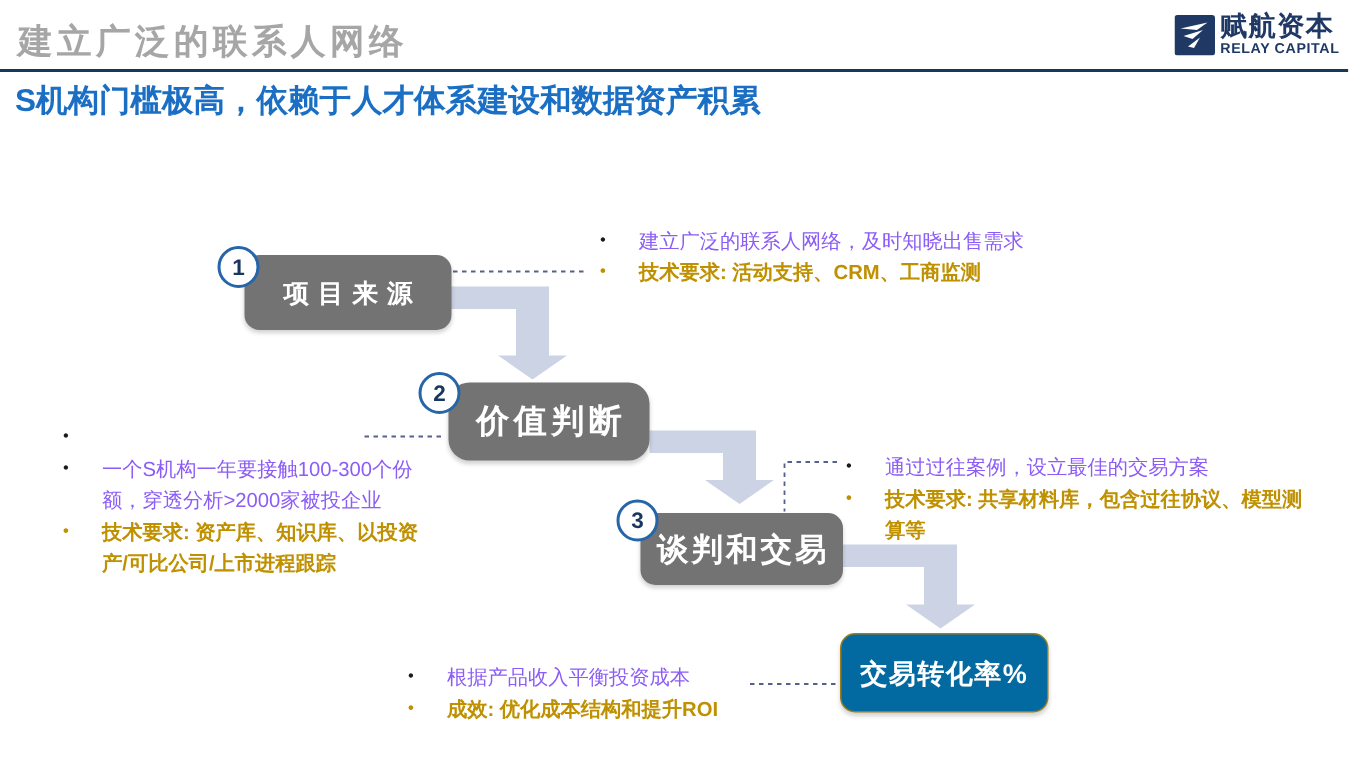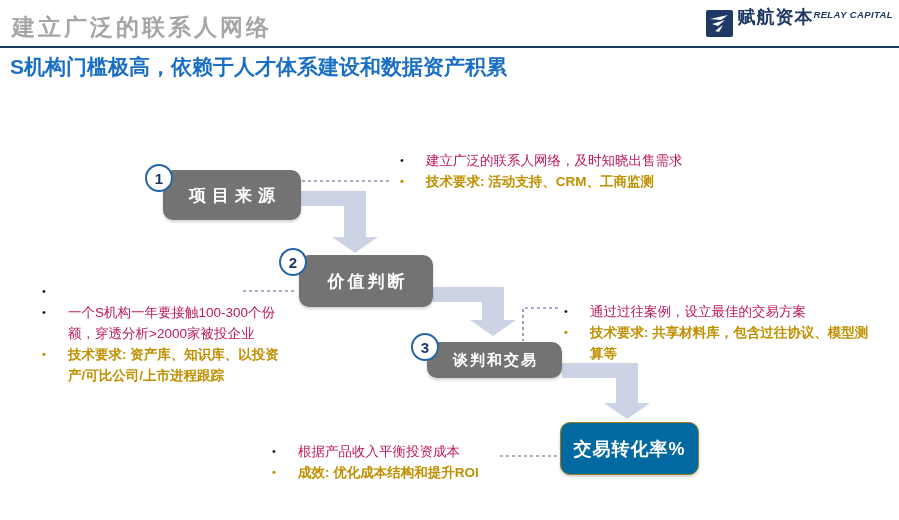--- a/index.html
+++ b/index.html
@@ -12,54 +12,54 @@
     position:absolute;left:12px;top:12px;font-size:23px;letter-spacing:3px;
     color:#A6A6A6;font-weight:600;
   }
   .title-rule{position:absolute;left:0;top:46px;width:899px;height:2px;background:#17375E;}
   .subtitle{
     position:absolute;left:10px;top:53px;font-size:21px;font-weight:bold;color:#1A6FC4;
   }
   
   .logo{position:absolute;top:8px;right:6px;display:flex;align-items:flex-start;}
   .logo-mark{width:27px;height:27px;margin-right:4px;margin-top:2px;}
-  .logo-text{display:flex;flex-direction:row;line-height:1;}
+  .logo-text{display:flex;flex-direction:column;line-height:1;}
   .logo-cn{font-size:18px;font-weight:bold;color:#1F3864;letter-spacing:1px;}
-  .logo-en{font-size:9.5px;font-weight:bold;color:#1F3864;letter-spacing:0.4px;margin-top:2px;font-style:italic;}
+  .logo-en{font-size:9.5px;font-weight:bold;color:#1F3864;letter-spacing:0.4px;margin-top:2px;}
   
   .overlay{position:absolute;left:0;top:0;width:899px;height:520px;pointer-events:none;}
   
   .step-box{
     position:absolute;background:#737373;border-radius:10px;color:#ffffff;
     font-weight:bold;display:flex;align-items:center;justify-content:center;
     box-shadow:0 2px 3px rgba(0,0,0,0.18);
   }
   .box1{left:163px;top:170px;width:132px;height:50px;font-size:17px;letter-spacing:6px;padding-left:6px;}
-  .box2{left:299px;top:255px;width:131px;height:52px;font-size:17px;letter-spacing:3px;padding-left:3px;}
-  .box3{left:427px;top:342px;width:133px;height:36px;font-size:15px;letter-spacing:2px;padding-left:2px;}
+  .box2{left:299px;top:255px;width:131px;height:52px;font-size:22px;letter-spacing:3px;padding-left:3px;border-radius:14px;}
+  .box3{left:427px;top:342px;width:133px;height:48px;font-size:21px;letter-spacing:2px;padding-left:2px;}
   .result-box{
     position:absolute;left:560px;top:422px;width:137px;height:51px;background:#0369a1;
     border:1.5px solid #9C7D1C;border-radius:10px;color:#ffffff;font-weight:bold;font-size:18px;
     display:flex;align-items:center;justify-content:center;letter-spacing:1px;
     box-shadow:0 2px 3px rgba(0,0,0,0.18);
   }
   
   .step-circle{
     position:absolute;width:28px;height:28px;border-radius:50%;background:#ffffff;
     border:2.5px solid #2565A8;color:#17375E;font-weight:bold;font-size:15px;
     display:flex;align-items:center;justify-content:center;box-sizing:border-box;
   }
   .c1{left:145px;top:164px;}
   .c2{left:279px;top:248px;}
   .c3{left:411px;top:333px;}
   
   .note{position:absolute;display:flex;flex-direction:column;}
   .brow{display:flex;align-items:flex-start;}
   .dot{width:26px;padding-left:4px;font-size:11px;line-height:21px;color:#1a1a1a;}
-  .txt{flex:1;font-size:13.5px;line-height:21px;color:#be185d;}
+  .txt{flex:1;font-size:13.5px;line-height:21px;color:#8b5cf6;}
   .gold .dot,.gold .txt{color:#BF9000;font-weight:bold;}
   .note1{left:396px;top:150px;width:310px;}
   .note2{left:38px;top:281px;width:246px;}
   .note3{left:560px;top:301px;width:320px;}
   .note4{left:268px;top:441px;width:260px;}
 </style>
 </head>
 <body>
 
 <div class="canvas">

